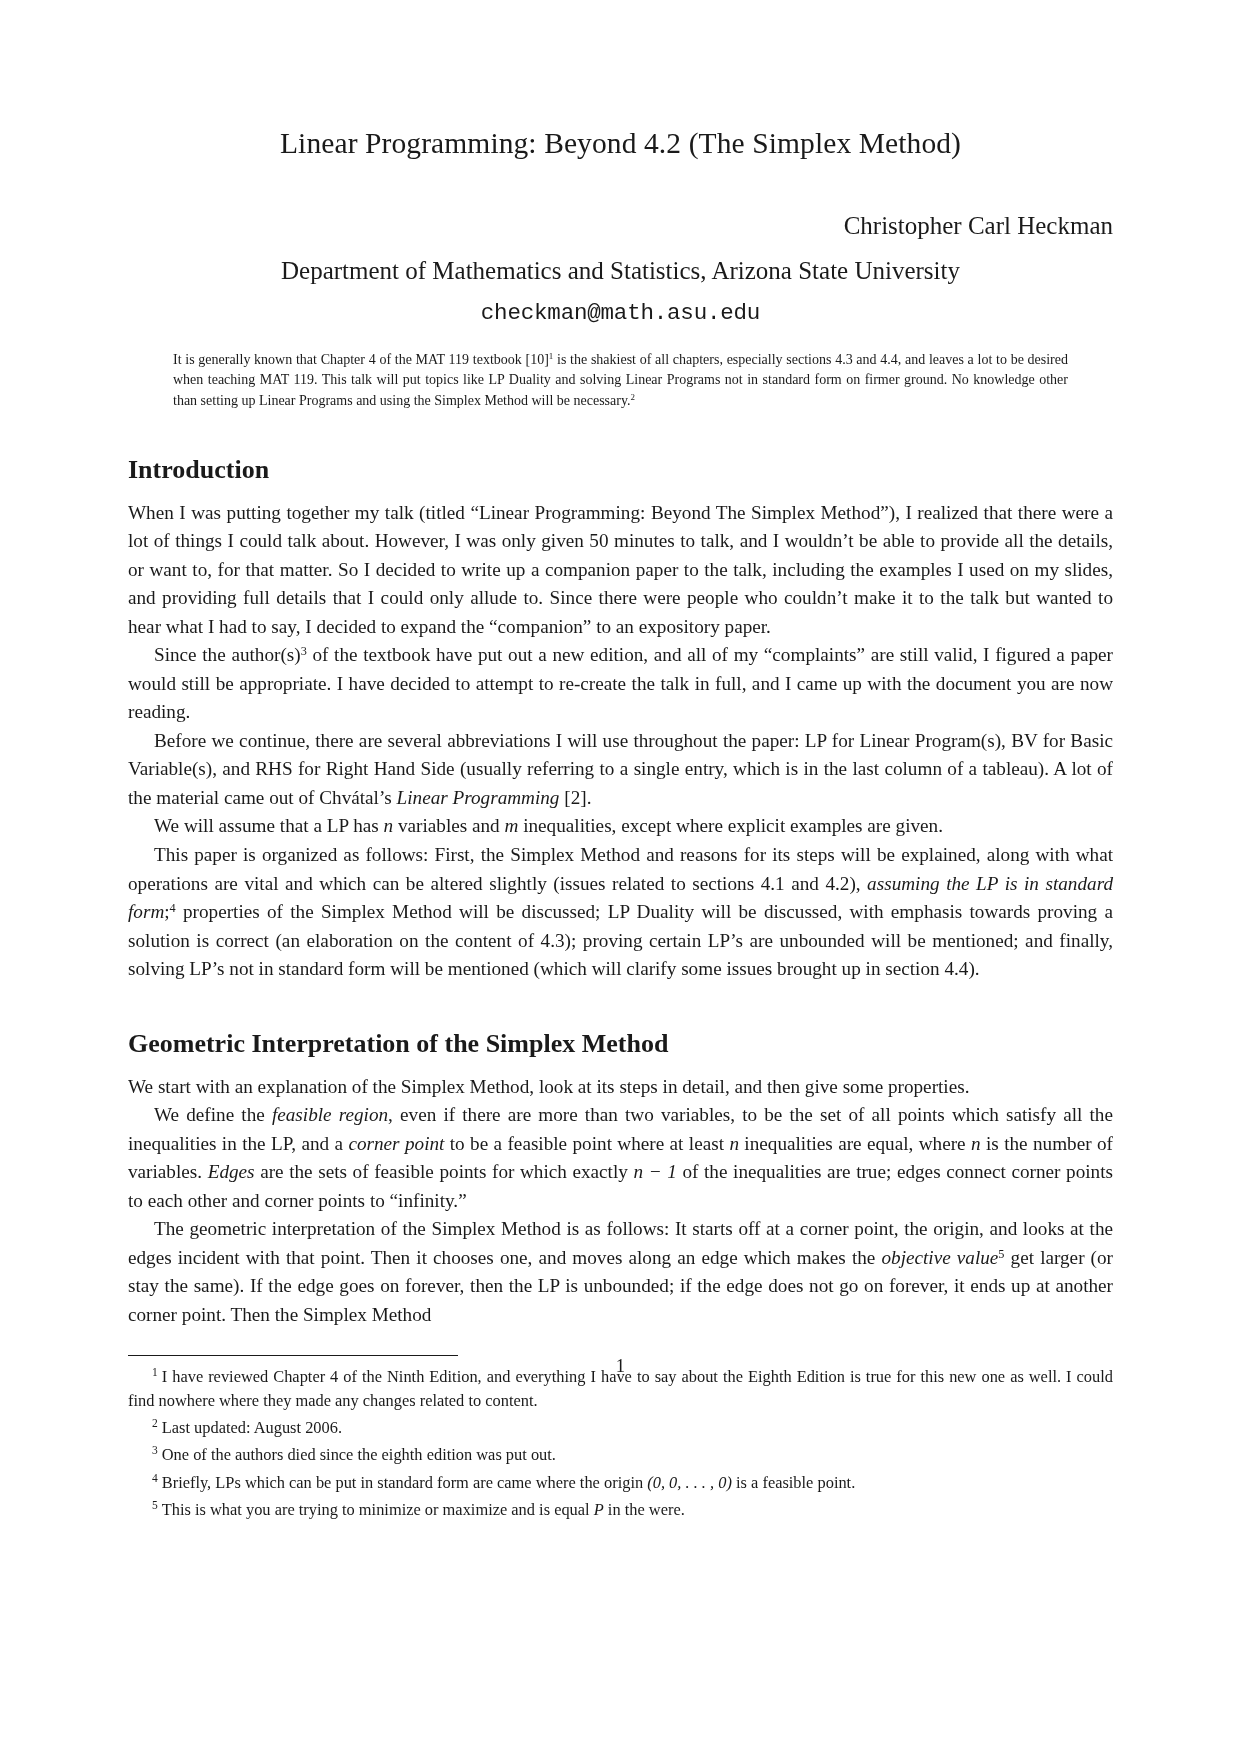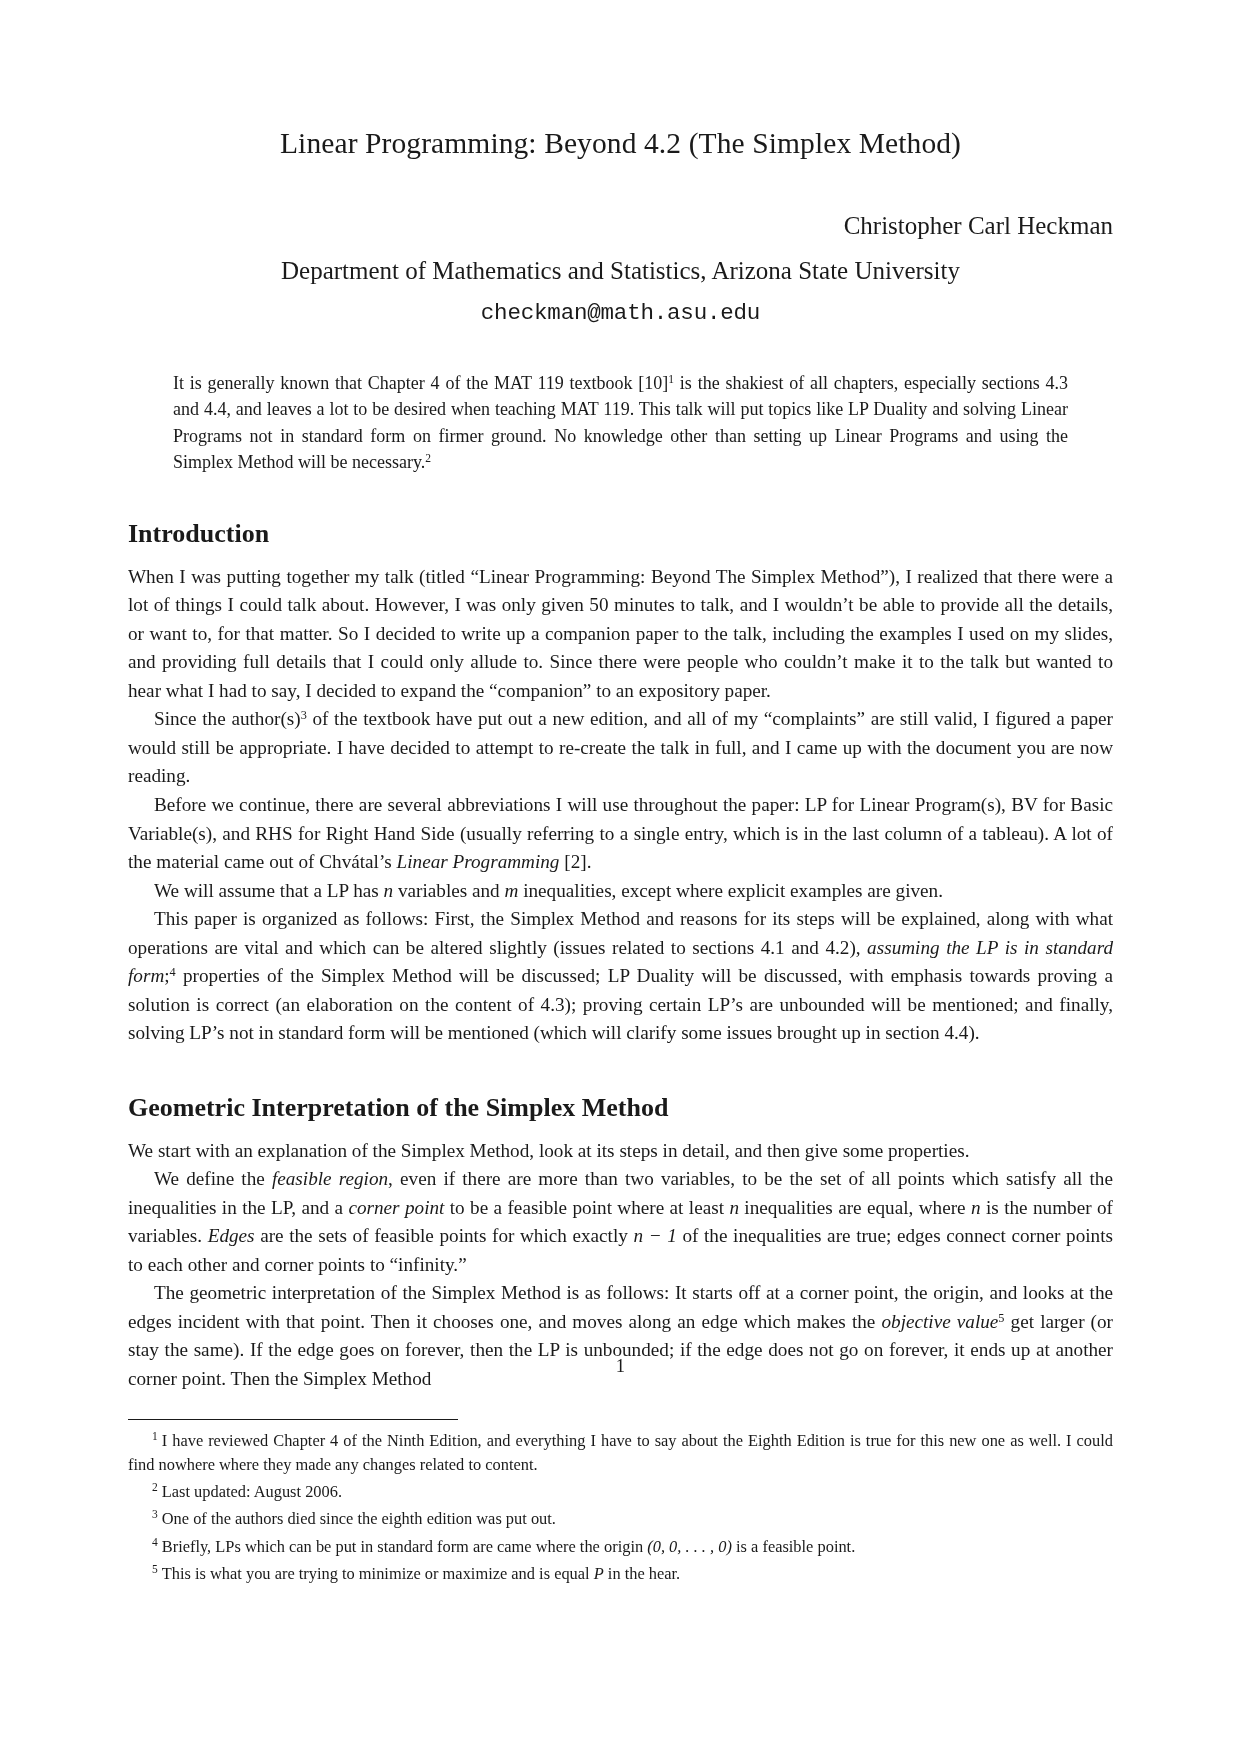--- a/index.html
+++ b/index.html
@@ -50,22 +50,22 @@
   .email {
     text-align: center;
     font-family: "Liberation Mono", "DejaVu Sans Mono", monospace;
     font-size: 22.5px;
     margin-top: 12px;
     letter-spacing: -0.2px;
   }
 
   
   .abstract {
-    margin: 44px 45px 0 45px;
-    font-size: 18px;
+    margin: 24px 45px 0 45px;
+    font-size: 14px;
     line-height: 1.47;
     text-align: justify;
     text-justify: inter-word;
   }
   .abstract p { margin: 0; }
 
   
   h2.section {
     text-align: left;
     font-weight: bold;
@@ -160,19 +160,19 @@
       <p class="indent"><span>We define the </span><span class="it">feasible region</span><span>, even if there are more than two variables, to be the set of all points which satisfy all the inequalities in the LP, and a </span><span class="it">corner point</span><span> to be a feasible point where at least </span><span class="mi">n</span><span> inequalities are equal, where </span><span class="mi">n</span><span> is the number of variables. </span><span class="it">Edges</span><span> are the sets of feasible points for which exactly </span><span class="mi">n − 1</span><span> of the inequalities are true; edges connect corner points to each other and corner points to “infinity.”</span></p>
       <p class="indent"><span>The geometric interpretation of the Simplex Method is as follows: It starts off at a corner point, the origin, and looks at the edges incident with that point. Then it chooses one, and moves along an edge which makes the </span><span class="it">objective value</span><sup class="fn">5</sup><span> get larger (or stay the same). If the edge goes on forever, then the LP is unbounded; if the edge does not go on forever, it ends up at another corner point. Then the Simplex Method</span></p>
     </div>
 
     <div class="footnote-rule"></div>
     <div class="footnotes">
       <p><span class="fn-mark">1</span><span>I have reviewed Chapter 4 of the Ninth Edition, and everything I have to say about the Eighth Edition is true for this new one as well. I could find nowhere where they made any changes related to content.</span></p>
       <p><span class="fn-mark">2</span><span>Last updated: August 2006.</span></p>
       <p><span class="fn-mark">3</span><span>One of the authors died since the eighth edition was put out.</span></p>
       <p><span class="fn-mark">4</span><span>Briefly, LPs which can be put in standard form are came where the origin </span><span class="mi">(0, 0, . . . , 0)</span><span> is a feasible point.</span></p>
-      <p><span class="fn-mark">5</span><span>This is what you are trying to minimize or maximize and is equal </span><span class="mi">P</span><span> in the hear.</span></p>
+      <p><span class="fn-mark">5</span><span>This is what you are trying to minimize or maximize and is equal </span><span class="mi">P</span><span> in the were.</span></p>
     </div>
 
   </div>
 
   <div class="page-number">1</div>
 </div>
 
 </body></html>

